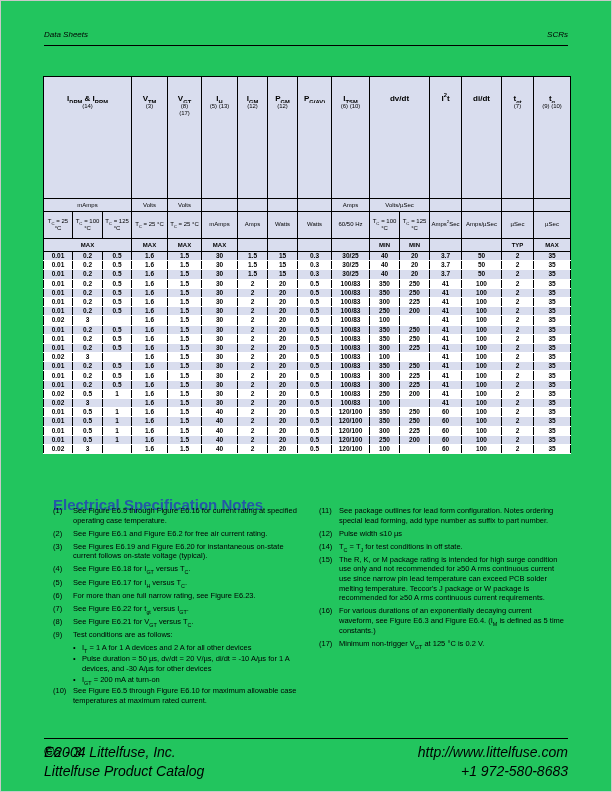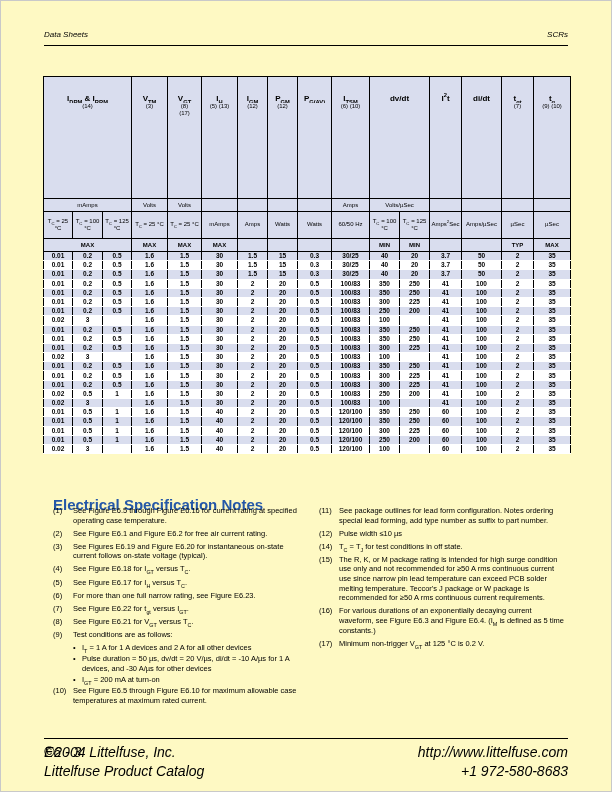--- a/index.html
+++ b/index.html
@@ -1,17 +1,17 @@
 <!DOCTYPE html>
 <html style="--shade: #d9ddee; --blue: #2457a7;"><head>
 <meta charset="utf-8">
 <style>
   :root{ --shade:#d9ddee; --blue:#2457a7; }
   html,body{margin:0;padding:0;background:#fff;}
-  .page{position:relative;width:612px;height:792px;margin:0 auto;background:#fef9c3;
+  .page{position:relative;width:612px;height:792px;margin:0 auto;background:#22c55e;
         font-family:"Liberation Sans",sans-serif;color:#000;overflow:hidden;
         border:1px solid #c9c9c9;box-sizing:border-box;}
   sub{font-size:0.72em;line-height:0;}
   sup{font-size:0.72em;line-height:0;}
 
   .running-head{position:absolute;top:29px;left:43px;right:43px;display:flex;
         justify-content:space-between;font-size:8px;font-style:italic;}
   .head-rule{position:absolute;top:44px;left:43px;right:43px;border-top:1px solid #000;}
 
   #spec-table{position:absolute;top:75px;left:42px;width:528px;border-collapse:collapse;

